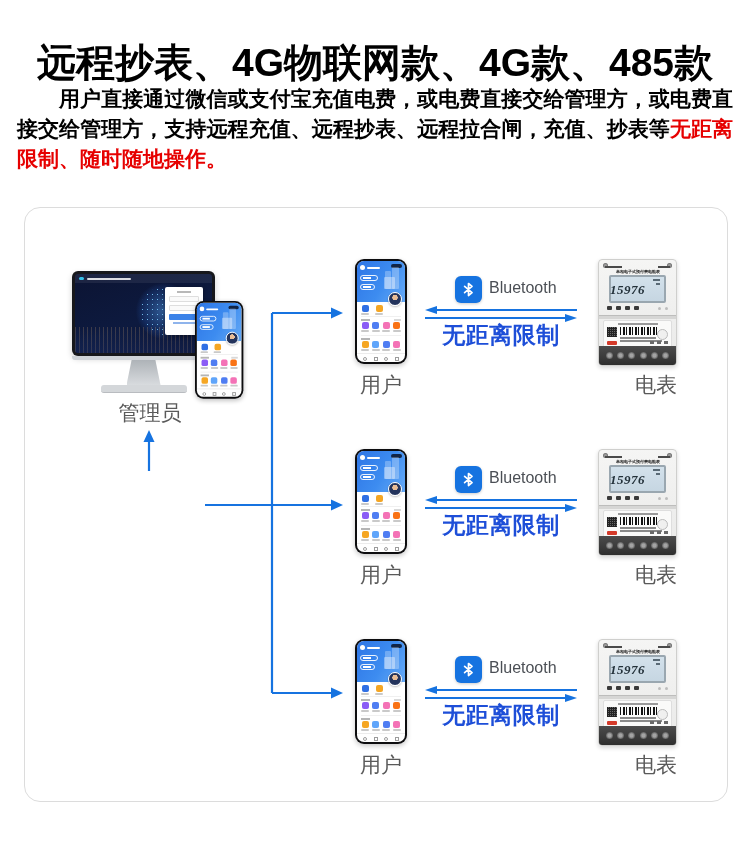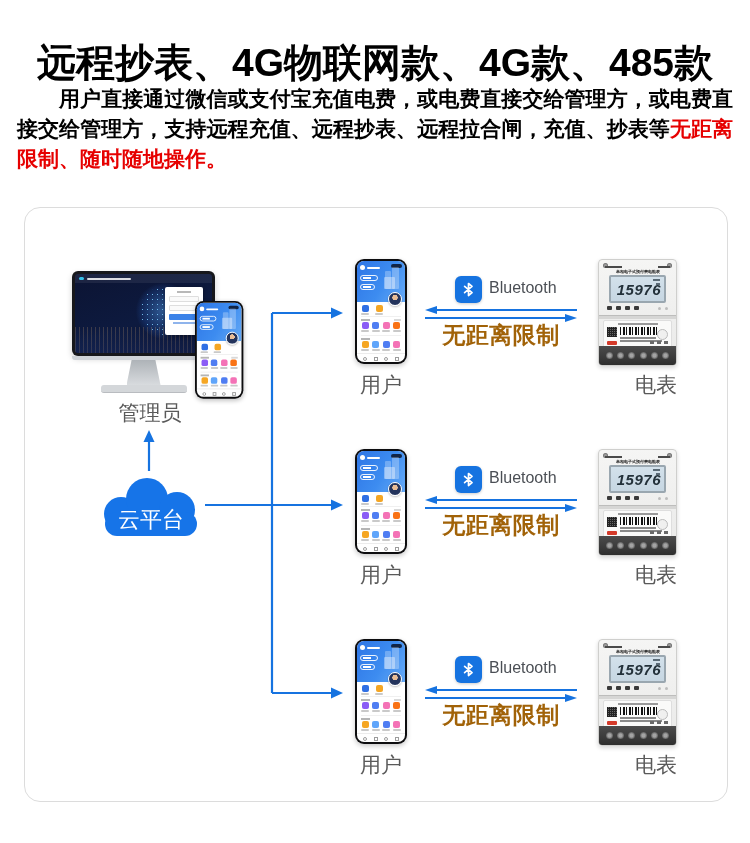--- a/index.html
+++ b/index.html
@@ -102,22 +102,22 @@
   .m-screw.tl{left:4px;top:3px;} .m-screw.tr{right:4px;top:3px;}
   .m-tinyrow{position:absolute;top:6px;left:6px;right:6px;display:flex;justify-content:space-between;}
   .m-tinyrow i{display:block;height:2px;background:#4a4a4a;}
   .m-tinyrow i.a{width:17px;} .m-tinyrow i.b{width:12px;}
   .m-title{position:absolute;top:9px;left:0;width:100%;display:flex;justify-content:center;}
   .m-title span{font-size:8px;color:#1c1c1c;white-space:nowrap;transform:scale(.5);transform-origin:center top;font-weight:700;}
   .m-lcd{position:absolute;top:15px;left:10px;width:57px;height:28px;border:2px solid #9aa7b0;border-radius:2px;
     background:linear-gradient(#d3e1eb,#c6d6e2);box-sizing:border-box;}
   .m-lcd .u{position:absolute;right:4px;top:2px;width:7px;height:2px;background:#5a6a76;}
   .m-lcd .u2{position:absolute;right:4px;top:6px;width:4px;height:2px;background:#5a6a76;}
-  .m-digits{position:absolute;right:3px;bottom:3px;font-family:Liberation Sans, sans-serif;
-    font-style:italic;font-weight:700;font-size:15px;color:#23313a;letter-spacing:.5px;}
+  .m-digits{position:absolute;right:19px;bottom:3px;font-family:Liberation Serif, serif;
+    font-style:italic;font-weight:700;font-size:13px;color:#23313a;letter-spacing:.5px;}
   .m-btns{position:absolute;top:46px;left:8px;right:8px;display:flex;gap:4px;align-items:center;}
   .m-btns b{display:block;width:5px;height:4px;background:#3a3a3a;border-radius:1px;}
   .m-btns i{display:block;width:3px;height:3px;border-radius:50%;background:#bdbdbd;}
   .m-btns i.first{margin-left:auto;}
   .m-groove{position:absolute;top:55px;left:0;right:0;height:3px;background:#d6d6d5;border-top:1px solid #bdbdbc;}
   .m-label{position:absolute;top:60px;left:4px;right:4px;height:27px;background:#fafaf9;
     border:1px solid #dedede;border-radius:2px;}
   .m-label .lt{position:absolute;top:2px;left:50%;transform:translateX(-50%);width:40px;height:2px;background:#9a9a9a;}
   .m-qr{position:absolute;left:3px;top:6px;width:10px;height:10px;
     background-image:repeating-linear-gradient(0deg,#222 0 1px,transparent 1px 2px),
@@ -145,21 +145,21 @@
   
   .row{position:absolute;left:0;width:702px;height:140px;}
   .row.r0{top:51px;} .row.r1{top:241px;} .row.r2{top:431px;}
   .r-phone{position:absolute;left:330px;top:0;}
   .r-user-label{position:absolute;left:316px;top:112px;width:80px;}
   .bt-icon{position:absolute;left:430px;top:17px;width:27px;height:27px;border-radius:6px;background:#1673e0;
     display:flex;align-items:center;justify-content:center;box-shadow:0 1px 3px rgba(0,0,0,.2);}
   .bt-text{position:absolute;left:464px;top:20px;font-size:16px;color:#4b4f55;}
   .r-arrows{position:absolute;left:400px;top:47px;}
   .r-distance{position:absolute;left:398px;top:61px;width:156px;text-align:center;
-    font-size:23px;font-weight:700;color:#a16207;letter-spacing:.5px;}
+    font-size:23px;font-weight:700;color:#1d4ed8;letter-spacing:.5px;}
   .r-meter{position:absolute;left:573px;top:0;}
   .r-meter-label{position:absolute;left:573px;top:112px;width:79px;text-align:right;}
 
   .admin-phone{left:170px;top:93px;transform:scale(.93);transform-origin:top left;}
   .admin-label{left:60px;top:191px;width:130px;}
 </style>
 </head>
 <body>
 
 <h1 class="page-title">远程抄表、4G物联网款、4G款、485款</h1>
@@ -278,31 +278,20 @@
             <span></span>
             <span></span>
             <span></span>
             <span></span>
           </div>
     </div>
   </div>
 </div>
   <div class="abs lbl admin-label">管理员</div>
 
-  <div class="abs cloud">
-    <svg width="108" height="62" viewBox="0 0 108 62">
-      <g fill="#1674e8">
-        <circle cx="24" cy="40" r="17"></circle>
-        <circle cx="50" cy="25" r="21"></circle>
-        <circle cx="80" cy="36" r="18"></circle>
-        <rect x="8" y="38" width="92" height="24" rx="12"></rect>
-      </g>
-    </svg>
-    <div class="cloud-label">云平台</div>
-  </div>
 
   <div class="row r0">
     <div class="r-phone">
   <div class="phone">
     <div class="p-screen">
       <div class="p-header">
         <div class="p-notch"></div>
         <div class="p-u">
                 <span class="av"></span>
                 <span class="nm"></span>

